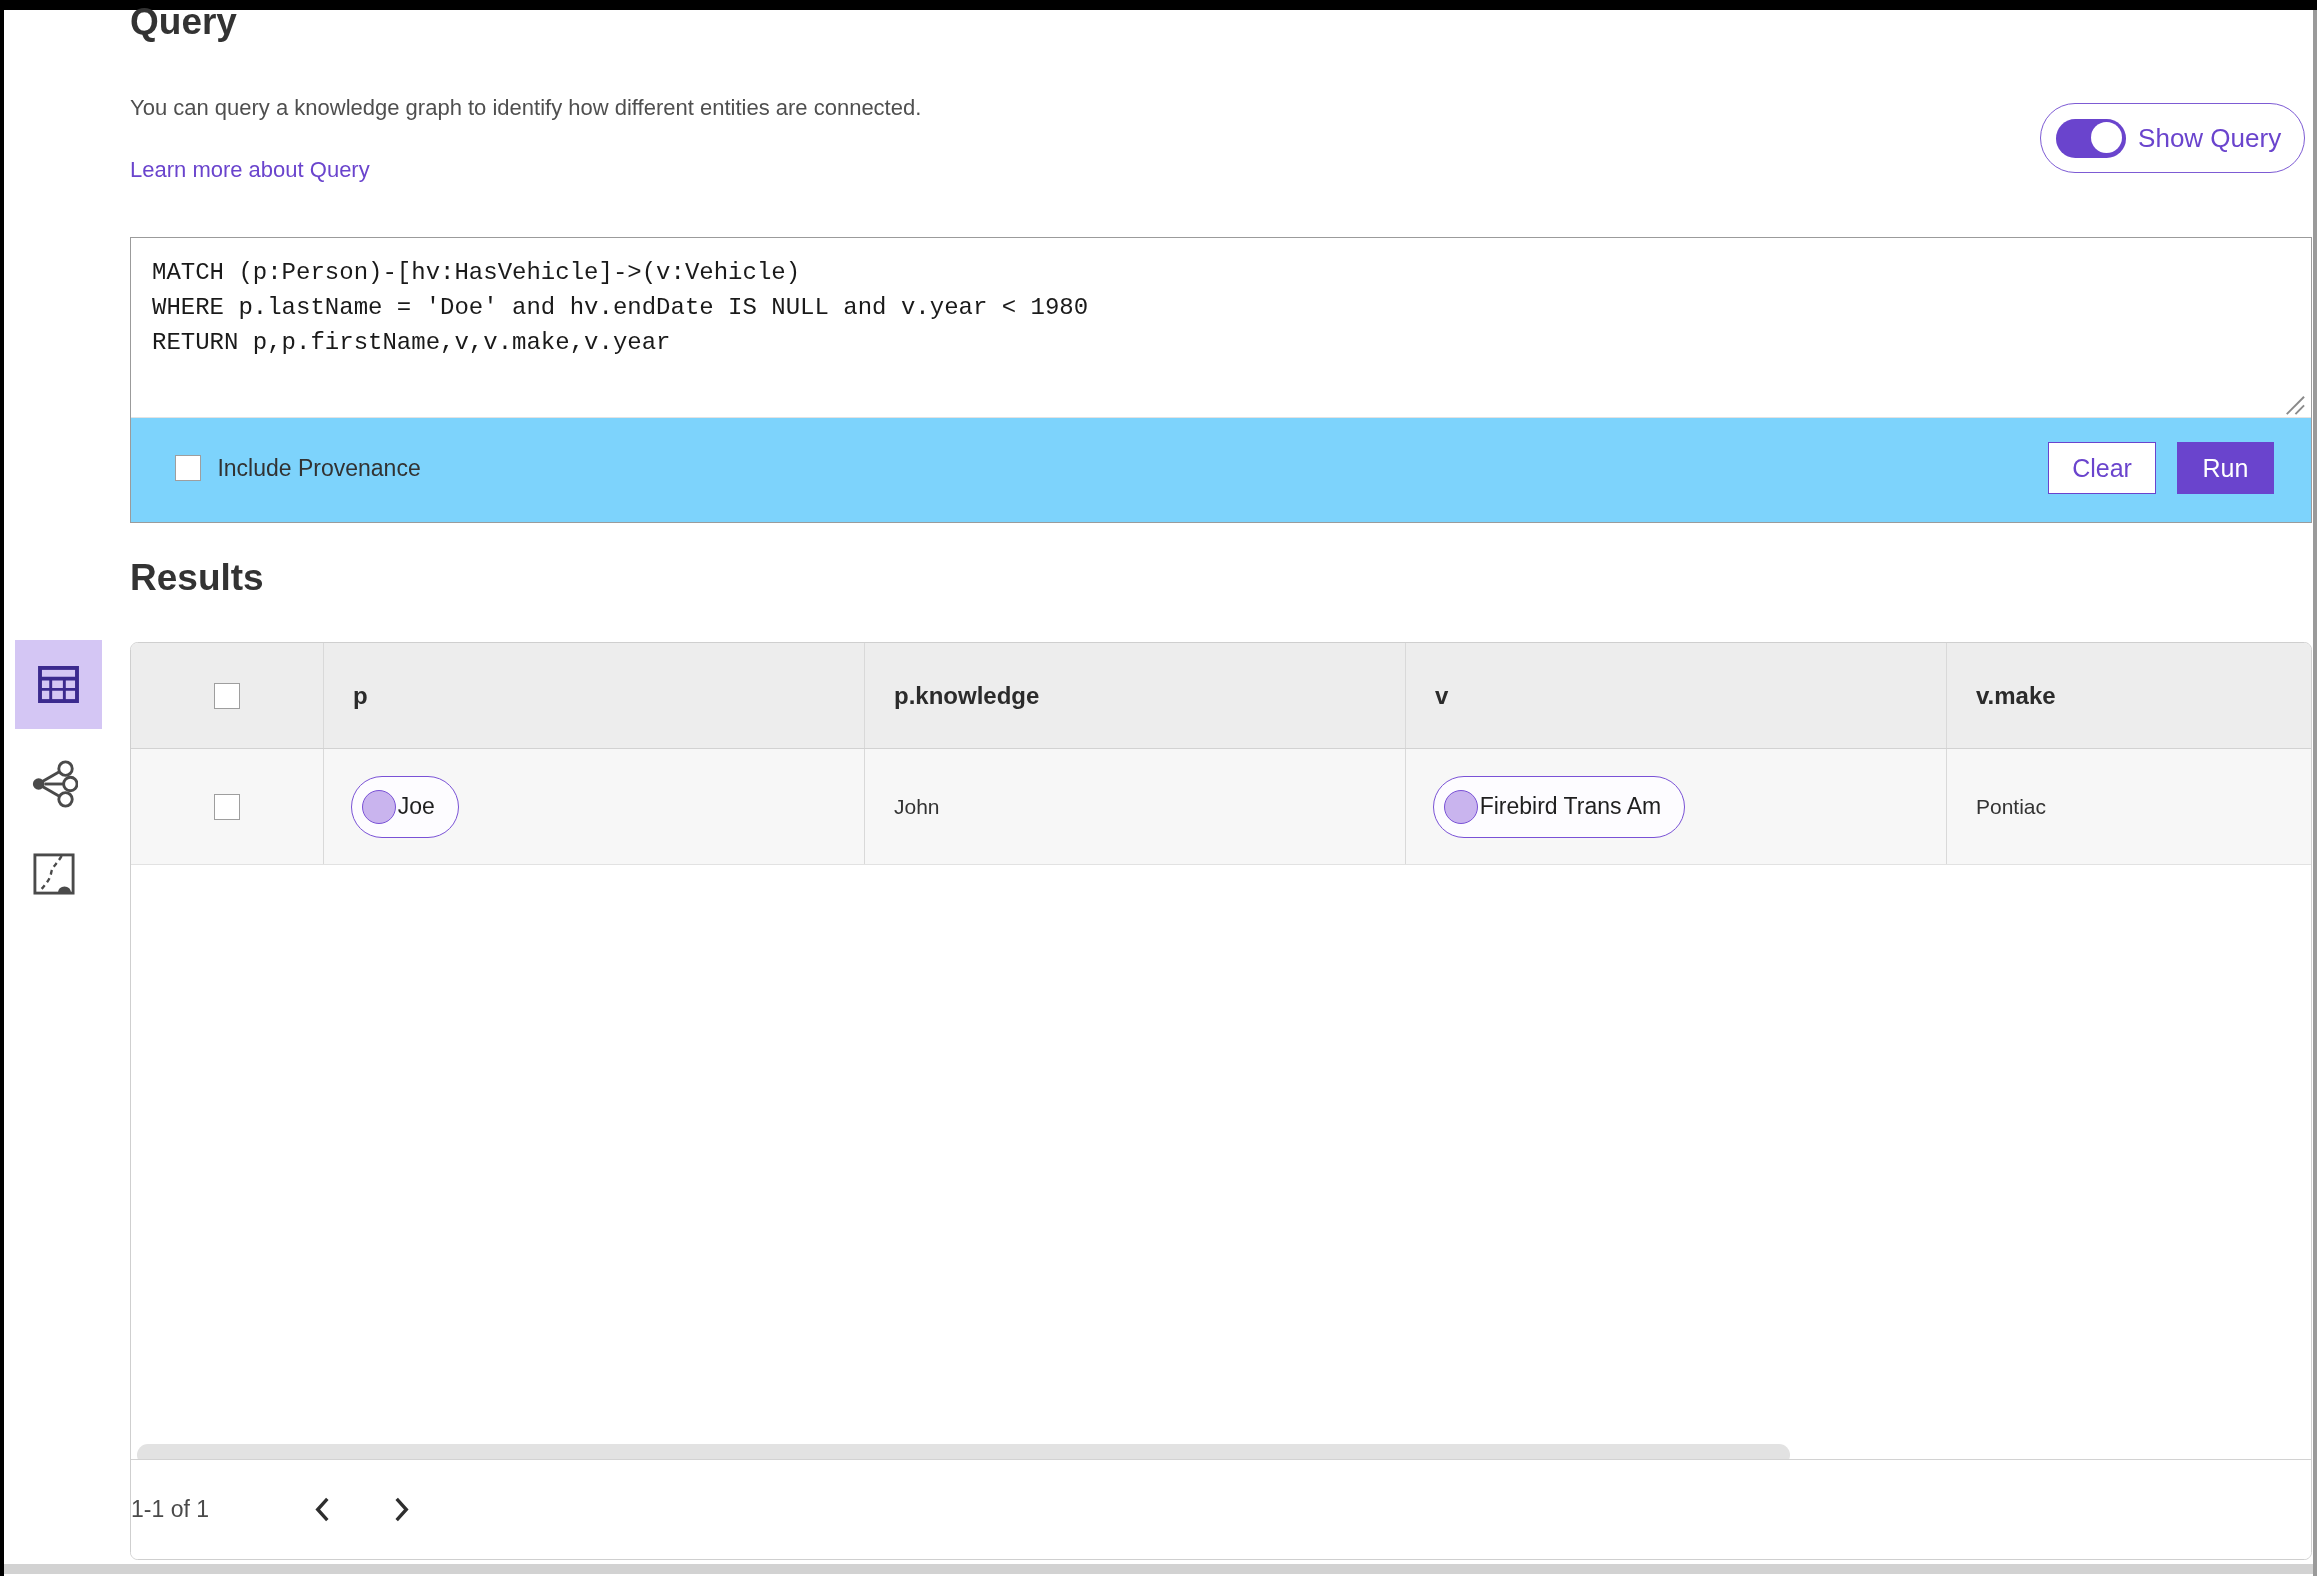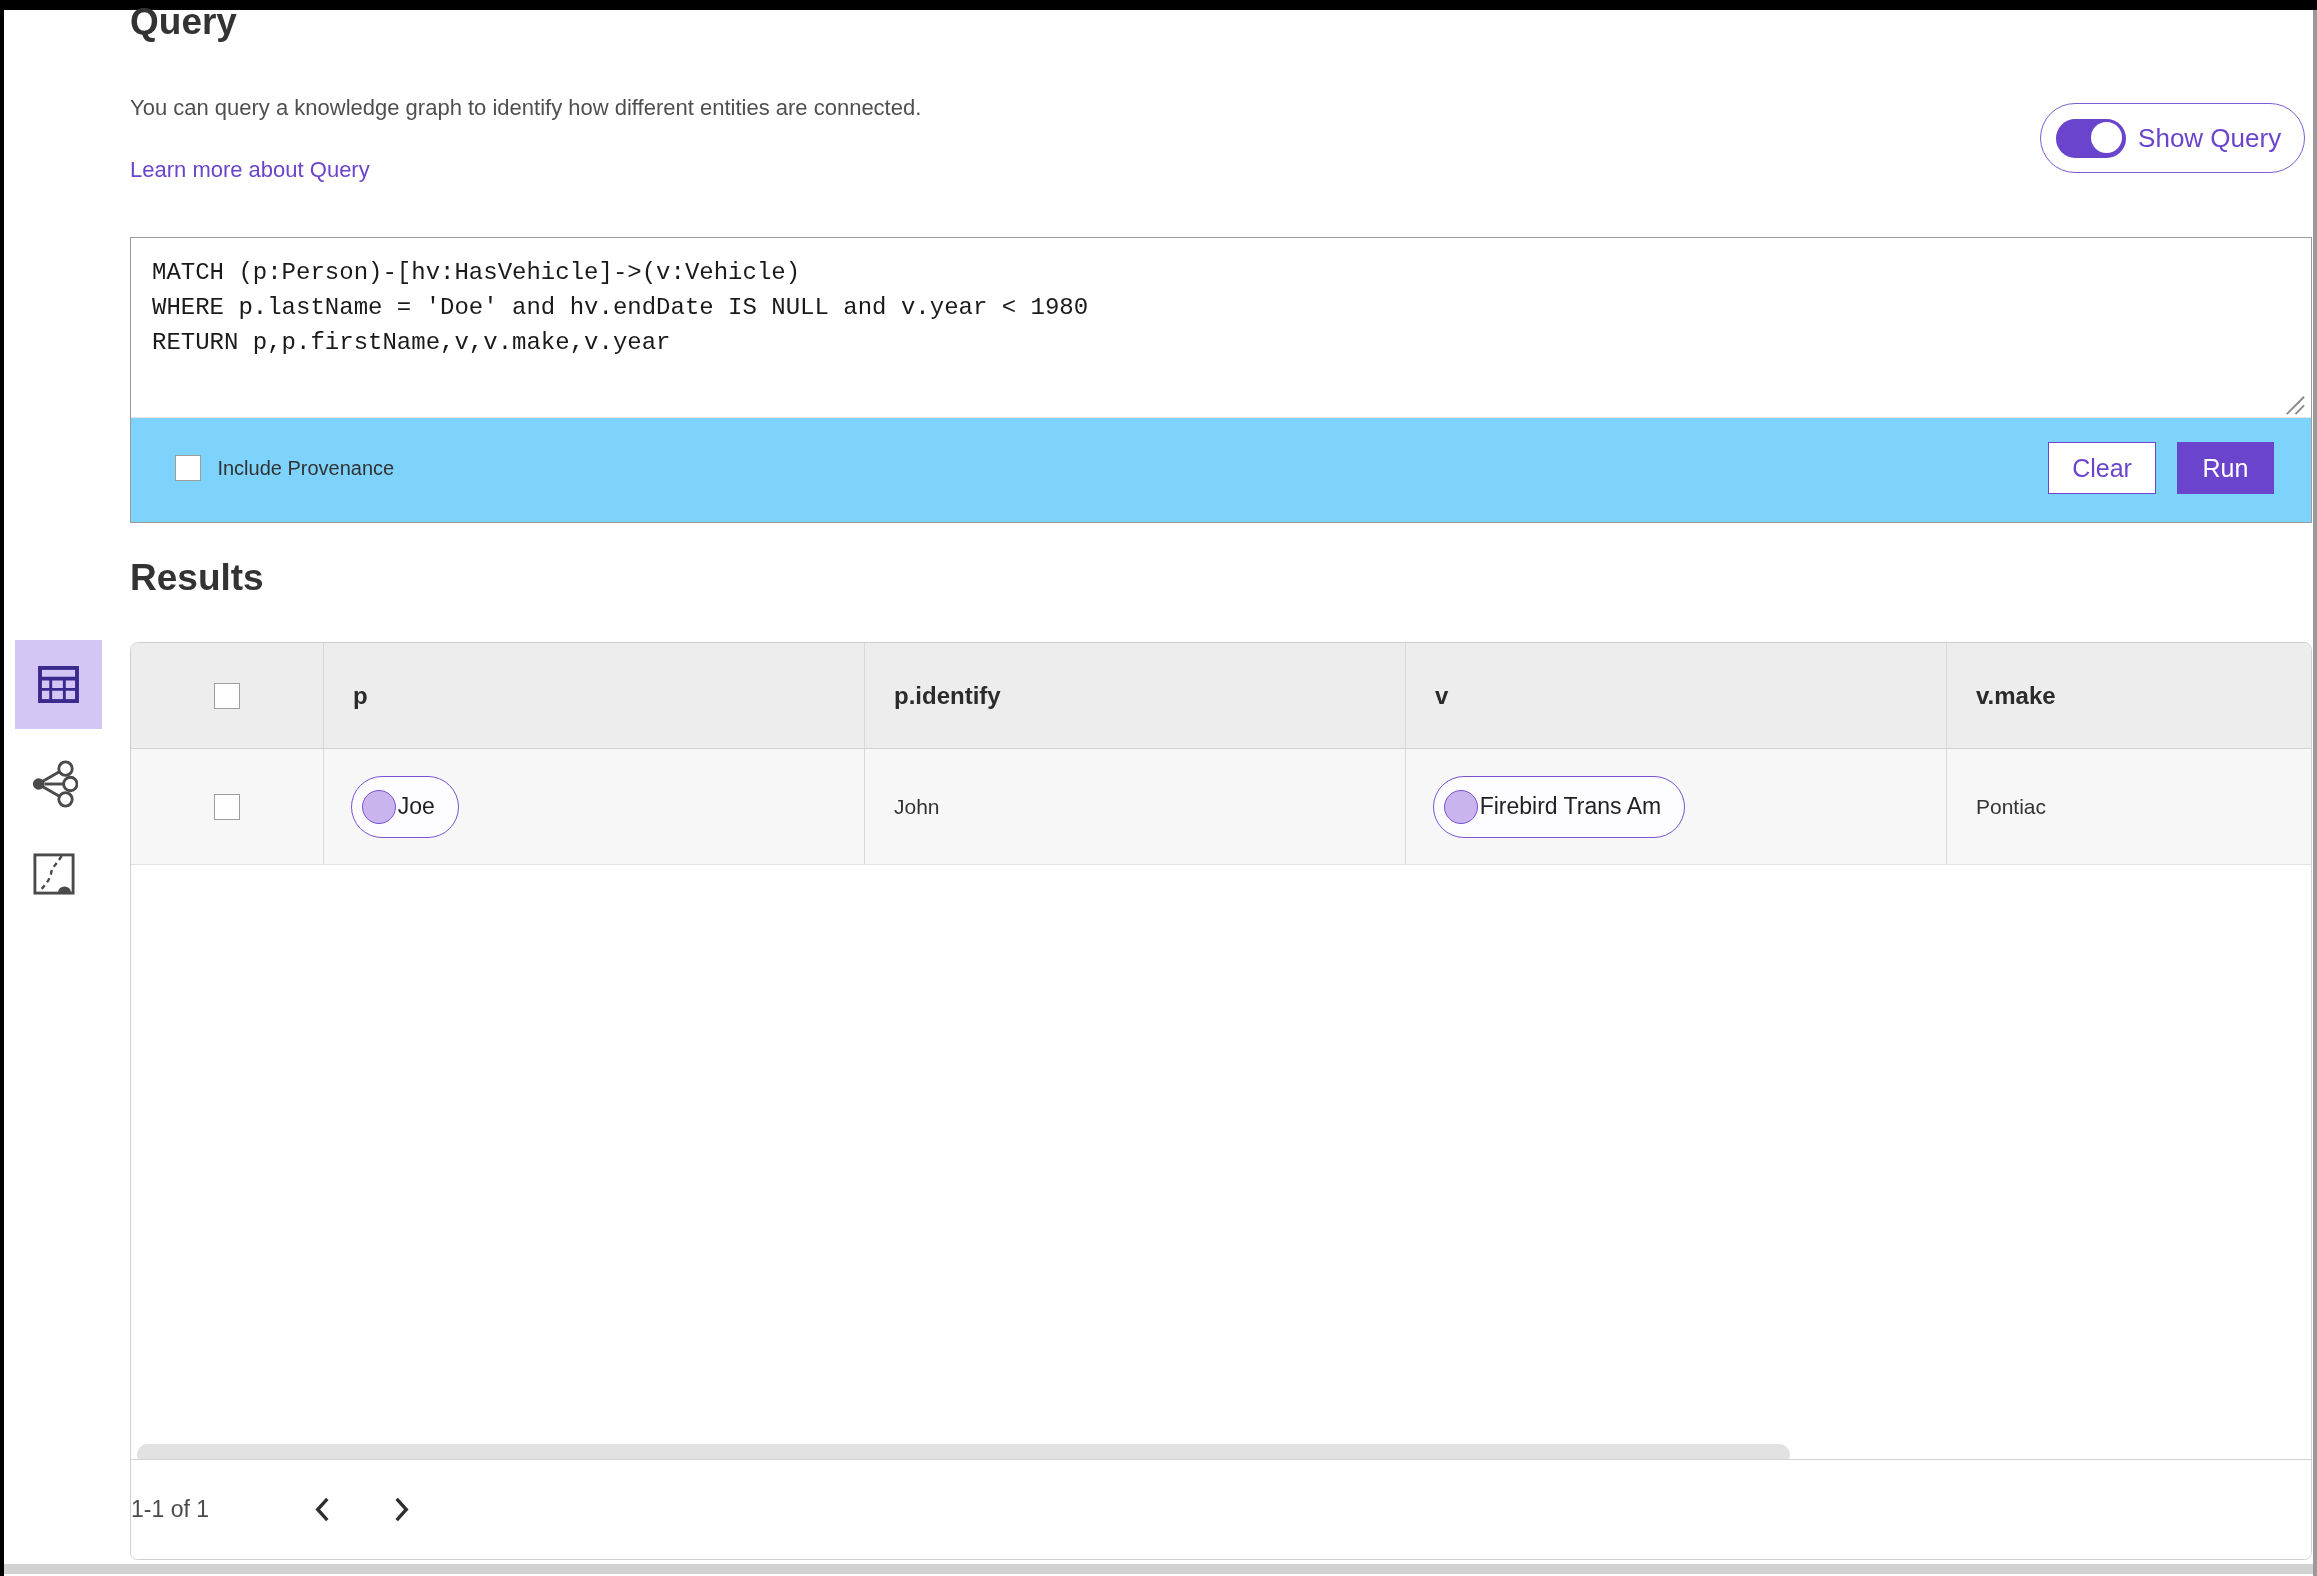--- a/index.html
+++ b/index.html
@@ -41,21 +41,21 @@
     font-family:"Liberation Mono","DejaVu Sans Mono",monospace; font-size:24px; line-height:35px; color:#1a1a1a;
     white-space:pre; overflow:hidden;
   }
   .resize-handle { position:absolute; right:4.8px; top:153px; width:25px; height:25px; pointer-events:none; }
   .query-footer { height:100px; display:flex; align-items:center; padding:0 37px 0 44px; }
   .cbx {
     appearance:none; -webkit-appearance:none; width:26px; height:26px; margin:0;
     border:1.9px solid #9e9e9e; background:#fff; cursor:pointer; flex:none;
   }
   .cbx:checked { background:#6a44cd; border-color:#6a44cd; }
-  .prov-label { font-size:20px; color:#323232; margin-left:16.4px; }
+  .prov-label { font-size:23px; color:#323232; margin-left:16.4px; }
   .spacer { flex:1; }
   .btn { font-family:inherit; font-size:25px; height:52px; cursor:pointer; }
   .btn-clear { width:108px; background:#fff; border:1.9px solid #6a44cd; color:#6a44cd; }
   .btn-run   { width:97px; background:#6a44cd; border:none; color:#fff; margin-left:21px; }
 
   .results-title { position:absolute; left:130px; top:557px; font-size:37px; font-weight:bold; color:#333; }
 
   
   .view-btn { position:absolute; display:flex; align-items:center; justify-content:center; cursor:pointer; background:none; border:none; padding:0; }
   .view-table { left:14.5px; top:640px; width:87px; height:89px; background:#d4c6f4; }
@@ -161,21 +161,21 @@
     <path d="M26,42 a7,7 0 0 1 14,0 z" fill="#4a4a4a"></path>
   </svg>
 </button>
 
 <div class="results-panel">
   <div class="t-row t-head">
     <div class="cell c-check">
       <input type="checkbox" class="cbx" style="">
     </div>
     <div class="cell c-p label">p</div>
-    <div class="cell c-fn label">p.identify</div>
+    <div class="cell c-fn label">p.knowledge</div>
     <div class="cell c-v label">v</div>
     <div class="cell label">v.make</div>
   </div>
 
   <div class="t-row t-data">
     <div class="cell c-check">
       <input type="checkbox" class="cbx" style="">
     </div>
     <div class="cell c-p">
       <span class="pill">

